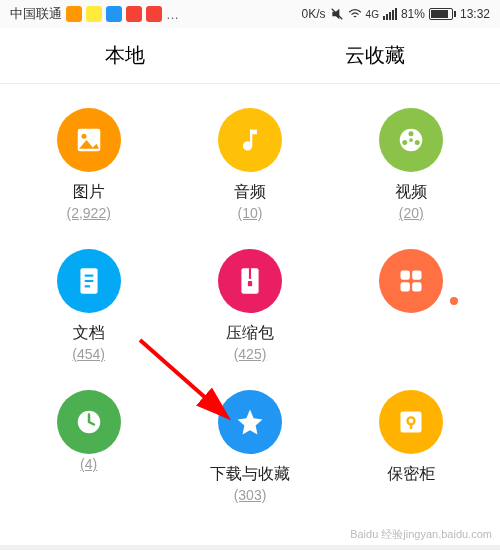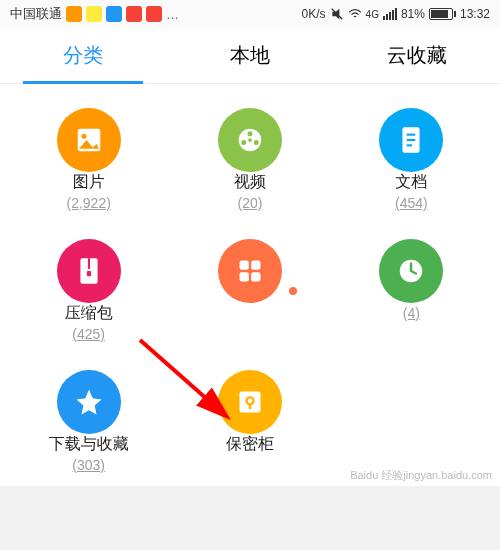--- a/index.html
+++ b/index.html
@@ -1,29 +1,29 @@
 <!DOCTYPE html>
 <html><head>
 <meta charset="utf-8">
 <style>
   * { margin: 0; padding: 0; box-sizing: border-box; }
   body { font-family: -apple-system, "Helvetica Neue", Arial, sans-serif; width: 500px; height: 550px; background: #f0f0f0; position: relative; overflow: hidden; }
-  .screen { width: 500px; height: 486px; background: #fff; position: relative; }
+  .screen { width: 500px; height: 545px; background: #fff; position: relative; }
   .status-bar { height: 28px; background: #fafafa; display: flex; align-items: center; justify-content: space-between; padding: 0 10px; font-size: 13px; color: #333; }
   .status-left { display: flex; align-items: center; gap: 4px; }
   .status-left .sb-icon { width: 16px; height: 16px; border-radius: 3px; display: inline-block; }
   .status-right { display: flex; align-items: center; gap: 4px; font-size: 12px; padding-left: 42px; }
   .tabs { display: flex; height: 56px; border-bottom: 1px solid #eee; }
   .tab { flex: 1; display: flex; align-items: center; justify-content: center; font-size: 20px; color: #000000; position: relative; }
   .tab.active { color: #2196f3; }
   .tab.active::after { content: ""; position: absolute; bottom: -1px; left: 14%; width: 72%; height: 3px; background: #2196f3; }
   .grid { padding: 24px 8px; display: grid; grid-template-columns: repeat(3,1fr); row-gap: 28px; }
   .cell { display: flex; flex-direction: column; align-items: center; position: relative; }
   .circle { width: 64px; height: 64px; border-radius: 50%; display: flex; align-items: center; justify-content: center; color: #fff; }
-  .label { font-size: 16px; color: #222; }
+  .label { margin-top: 10px; font-size: 16px; color: #222; }
   .count { font-size: 14px; color: #9e9e9e; margin-top: 2px; text-decoration: underline; }
   .dot { width: 8px; height: 8px; border-radius: 50%; background: #ff7043; position: absolute; top: 48px; right: 34px; }
   .arrow { position: absolute; top: 330px; left: 130px; pointer-events: none; }
   .watermark { position: absolute; bottom: 4px; right: 8px; font-size: 11px; color: #bbb; display: flex; align-items: flex-end; line-height: 1.2; }
   .battery { display: inline-flex; align-items: center; }
   .battery-body { width: 24px; height: 12px; border: 1px solid #333; border-radius: 2px; position: relative; }
   .battery-fill { position: absolute; left: 1px; top: 1px; bottom: 1px; width: 78%; background: #333; }
   .battery-tip { width: 2px; height: 6px; background: #333; margin-left: 1px; }
   svg { display: block; }
 </style>
@@ -70,39 +70,47 @@
         <span class="battery-body">
             <span class="battery-fill"></span>
           </span>
           <span class="battery-tip"></span>
       </span>
       <span>13:32</span>
     </div>
   </div>
 
   <div class="tabs">
-    <div class="tab active">分类</div>
     <div class="tab">本地</div>
     <div class="tab">云收藏</div>
   </div>
 
   <div class="grid">
 
     <div class="cell">
       <div class="circle" style="background: rgb(255, 152, 0);">
         <svg width="30" height="30" viewBox="0 0 24 24">
             <rect x="3" y="3" width="18" height="18" rx="2" fill="#fff"></rect>
             <circle cx="8" cy="9" r="2" fill="#ff9800"></circle>
             <path d="M4 19l6-7 5 6 3-3 2 4z" fill="#ff9800"></path>
           </svg>
       </div>
       <div class="label">图片</div>
       <div class="count">(2,922)</div>
     </div>
 
+    <div class="cell">
+      <div class="circle" style="background: rgb(255, 193, 7);">
+        <svg width="28" height="28" viewBox="0 0 24 24">
+            <path fill="#fff" d="M12 3v10.55A4 4 0 1014 17V7h4V3h-6z"></path>
+          </svg>
+      </div>
+      <div class="label">音频</div>
+      <div class="count">(10)</div>
+    </div>
 
     <div class="cell">
       <div class="circle" style="background: rgb(139, 195, 74);">
         <svg width="30" height="30" viewBox="0 0 24 24">
             <circle cx="12" cy="12" r="9" fill="#fff"></circle>
             <circle cx="12" cy="7" r="2" fill="#8bc34a"></circle>
             <circle cx="7" cy="14" r="2" fill="#8bc34a"></circle>
             <circle cx="17" cy="14" r="2" fill="#8bc34a"></circle>
             <circle cx="12" cy="12" r="1.5" fill="#8bc34a"></circle>
           </svg>

